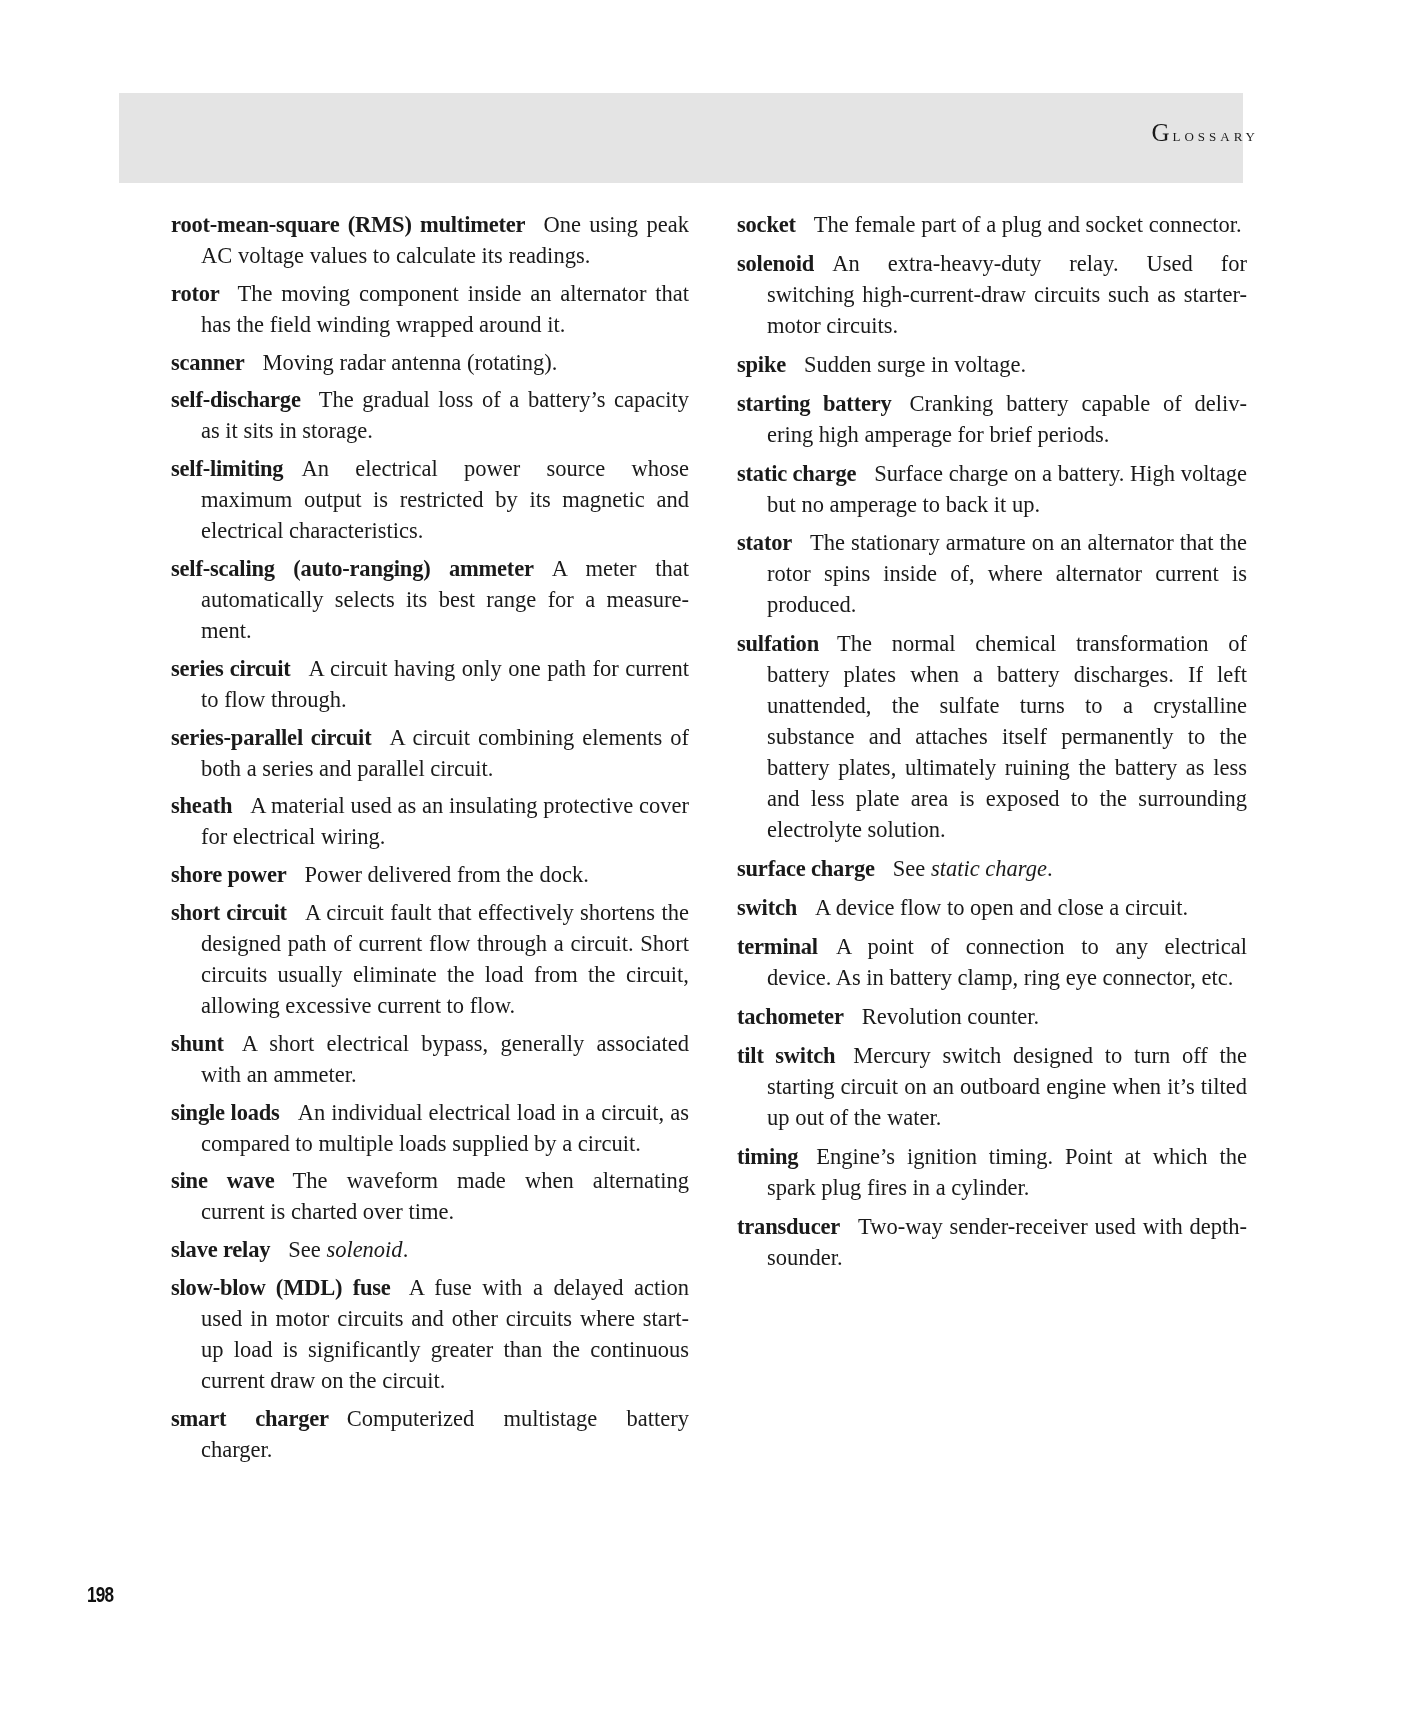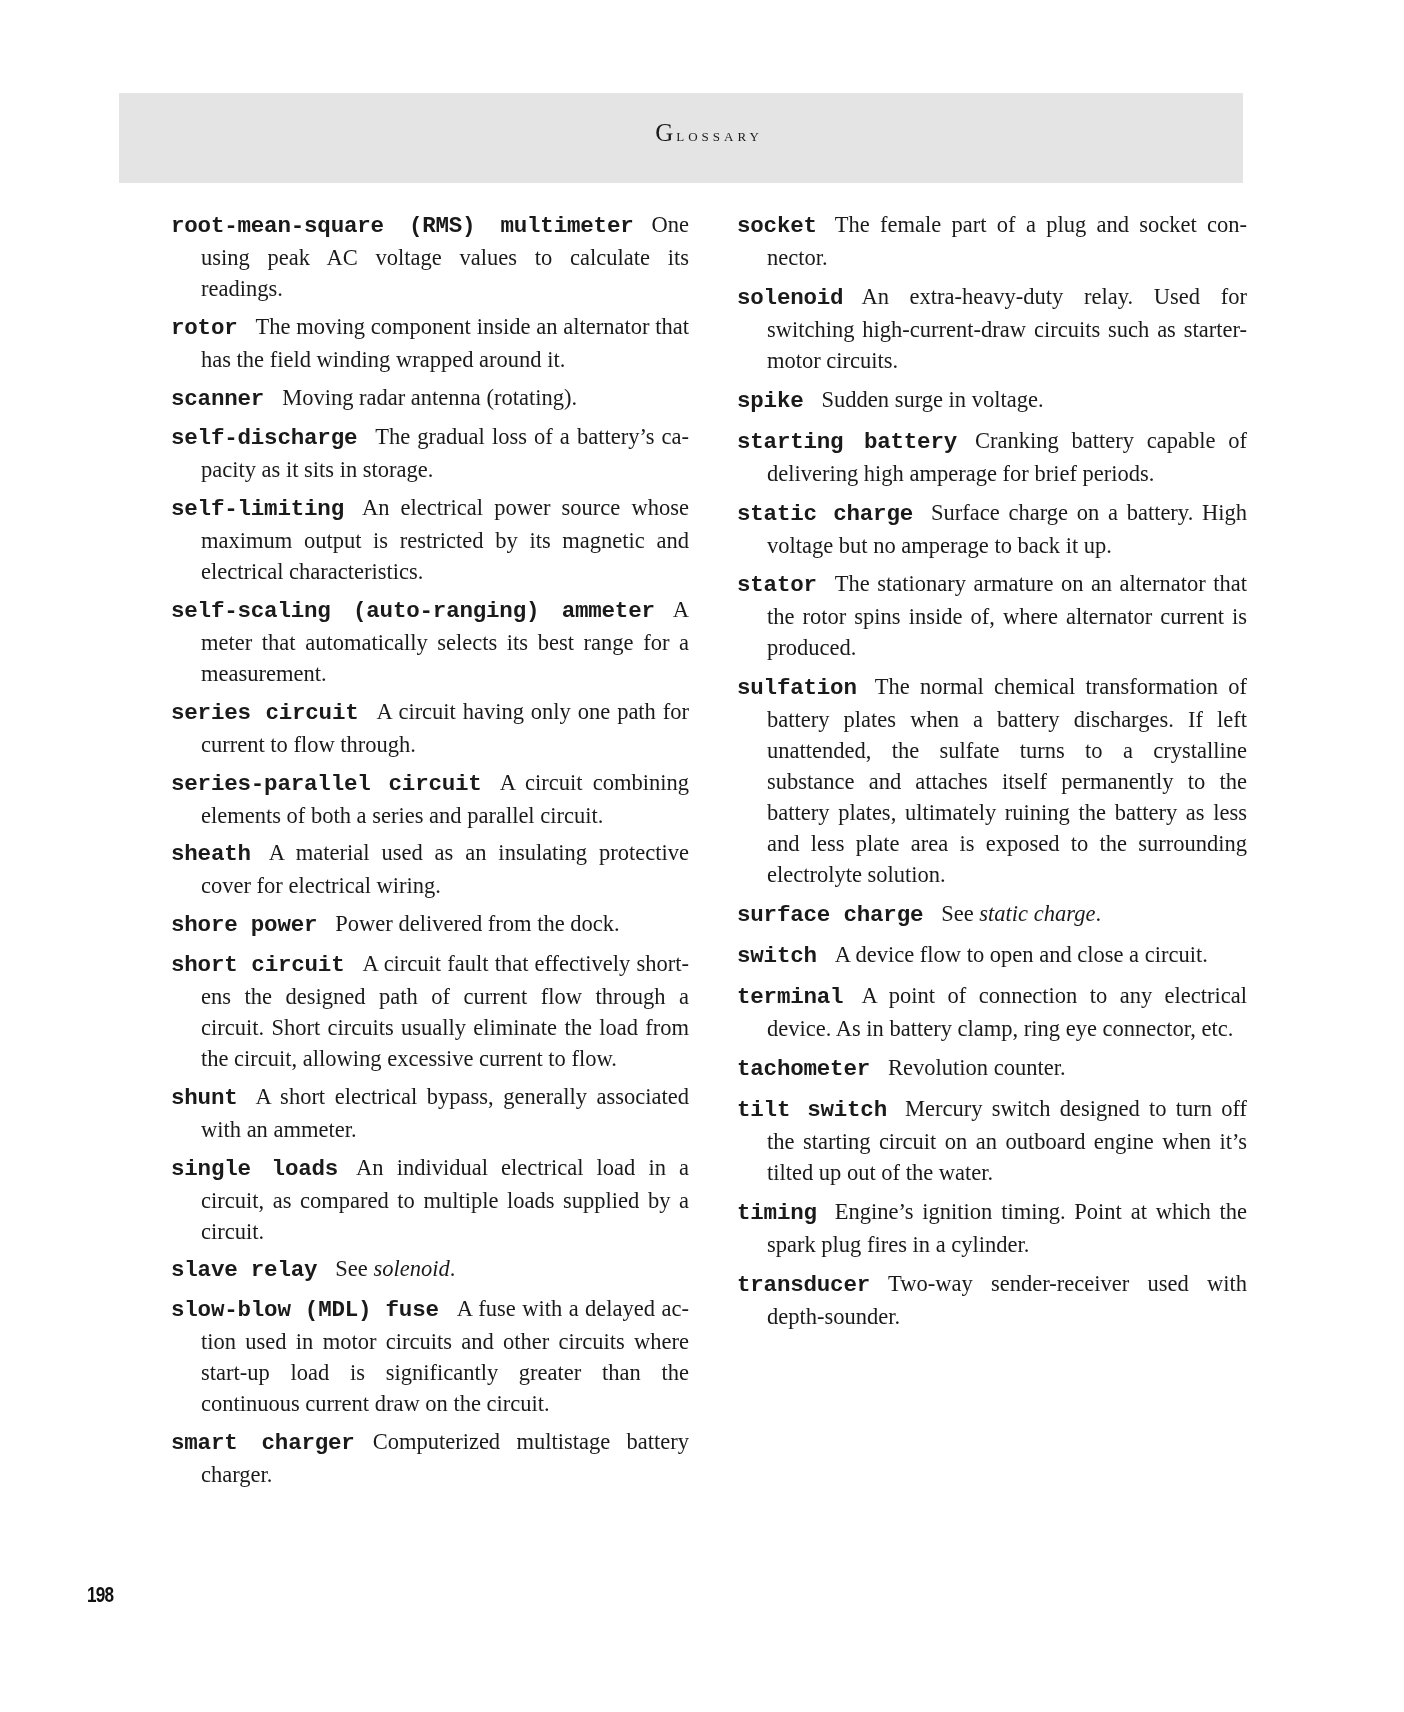--- a/index.html
+++ b/index.html
@@ -2,41 +2,41 @@
 <html><head>
 <meta charset="utf-8">
 <style>
   html, body { margin: 0; padding: 0; background: #ffffff; }
   body { width: 1404px; height: 1712px; position: relative; overflow: hidden; }
   .header-bar {
     position: absolute; left: 119px; top: 93px; width: 1124px; height: 90px;
     background: #e4e4e4;
   }
   .header-title {
-    position: absolute; left: 171px; width: 1076px; top: 120px;
-    text-align: center;
+    position: absolute; left: 183px; width: 1076px; top: 120px;
+    text-align: right;
     font-family: "Liberation Serif", "DejaVu Serif", serif;
     font-size: 18px; letter-spacing: 4px; color: #1a1a1a;
     font-variant: small-caps; line-height: 26px;
   }
   .header-title .cap { font-size: 25px; letter-spacing: 3px; }
   .column {
     position: absolute; top: 209px; width: 518px;
     font-family: "Liberation Serif", "DejaVu Serif", serif;
     font-size: 22.5px; line-height: 31px; color: #1a1a1a;
   }
   .col-left { left: 171px; }
   .col-right { left: 729px; }
   .entry {
     margin: 0; padding-left: 30px; text-indent: -30px;
     text-align: justify; hyphens: manual;
   }
   .col-left .entry { margin-bottom: 6.8px; }
   .col-right .entry { margin-bottom: 7.9px; margin-left: 8px; }
-  .term { font-weight: bold; letter-spacing: -0.2px; font-family: Liberation Mono, monospace; }
+  .term { font-weight: bold; letter-spacing: -0.2px; }
   .sep { display: inline-block; width: 18px; }
   .xref { font-style: italic; }
   .page-number {
     position: absolute; left: 87px; top: 1582px;
     font-family: "Liberation Sans", "DejaVu Sans", sans-serif;
     font-weight: bold; font-size: 22px; letter-spacing: -1px;
     transform: scaleX(0.78); transform-origin: left top; color: #111;
   }
 </style>
 </head>
@@ -53,20 +53,21 @@
     <p class="entry"><span class="term">self-discharge</span><span class="sep"></span><span class="definition">The gradual loss of a battery’s ca­pacity as it sits in storage.</span></p>
     <p class="entry"><span class="term">self-limiting</span><span class="sep"></span><span class="definition">An electrical power source whose maximum output is restricted by its magnetic and electrical characteristics.</span></p>
     <p class="entry"><span class="term">self-scaling (auto-ranging) ammeter</span><span class="sep"></span><span class="definition">A meter that automatically selects its best range for a measure­ment.</span></p>
     <p class="entry"><span class="term">series circuit</span><span class="sep"></span><span class="definition">A circuit having only one path for current to flow through.</span></p>
     <p class="entry"><span class="term">series-parallel circuit</span><span class="sep"></span><span class="definition">A circuit combining ele­ments of both a series and parallel circuit.</span></p>
     <p class="entry"><span class="term">sheath</span><span class="sep"></span><span class="definition">A material used as an insulating protective cover for electrical wiring.</span></p>
     <p class="entry"><span class="term">shore power</span><span class="sep"></span><span class="definition">Power delivered from the dock.</span></p>
     <p class="entry"><span class="term">short circuit</span><span class="sep"></span><span class="definition">A circuit fault that effectively short­ens the designed path of current flow through a circuit. Short circuits usually eliminate the load from the circuit, allowing excessive current to flow.</span></p>
     <p class="entry"><span class="term">shunt</span><span class="sep"></span><span class="definition">A short electrical bypass, generally associ­ated with an ammeter.</span></p>
     <p class="entry"><span class="term">single loads</span><span class="sep"></span><span class="definition">An individual electrical load in a circuit, as compared to multiple loads supplied by a circuit.</span></p>
+    <p class="entry"><span class="term">sine wave</span><span class="sep"></span><span class="definition">The waveform made when alternating current is charted over time.</span></p>
     <p class="entry"><span class="term">slave relay</span><span class="sep"></span><span class="definition">See </span><span class="xref">solenoid</span><span>.</span></p>
     <p class="entry"><span class="term">slow-blow (MDL) fuse</span><span class="sep"></span><span class="definition">A fuse with a delayed ac­tion used in motor circuits and other circuits where start-up load is significantly greater than the continuous current draw on the circuit.</span></p>
     <p class="entry"><span class="term">smart charger</span><span class="sep"></span><span class="definition">Computerized multistage battery charger.</span></p>
   </div>
 <div class="column col-right">
     <p class="entry"><span class="term">socket</span><span class="sep"></span><span class="definition">The female part of a plug and socket con­nector.</span></p>
     <p class="entry"><span class="term">solenoid</span><span class="sep"></span><span class="definition">An extra-heavy-duty relay. Used for switching high-current-draw circuits such as starter-motor circuits.</span></p>
     <p class="entry"><span class="term">spike</span><span class="sep"></span><span class="definition">Sudden surge in voltage.</span></p>
     <p class="entry"><span class="term">starting battery</span><span class="sep"></span><span class="definition">Cranking battery capable of deliv­ering high amperage for brief periods.</span></p>
     <p class="entry"><span class="term">static charge</span><span class="sep"></span><span class="definition">Surface charge on a battery. High voltage but no amperage to back it up.</span></p>

